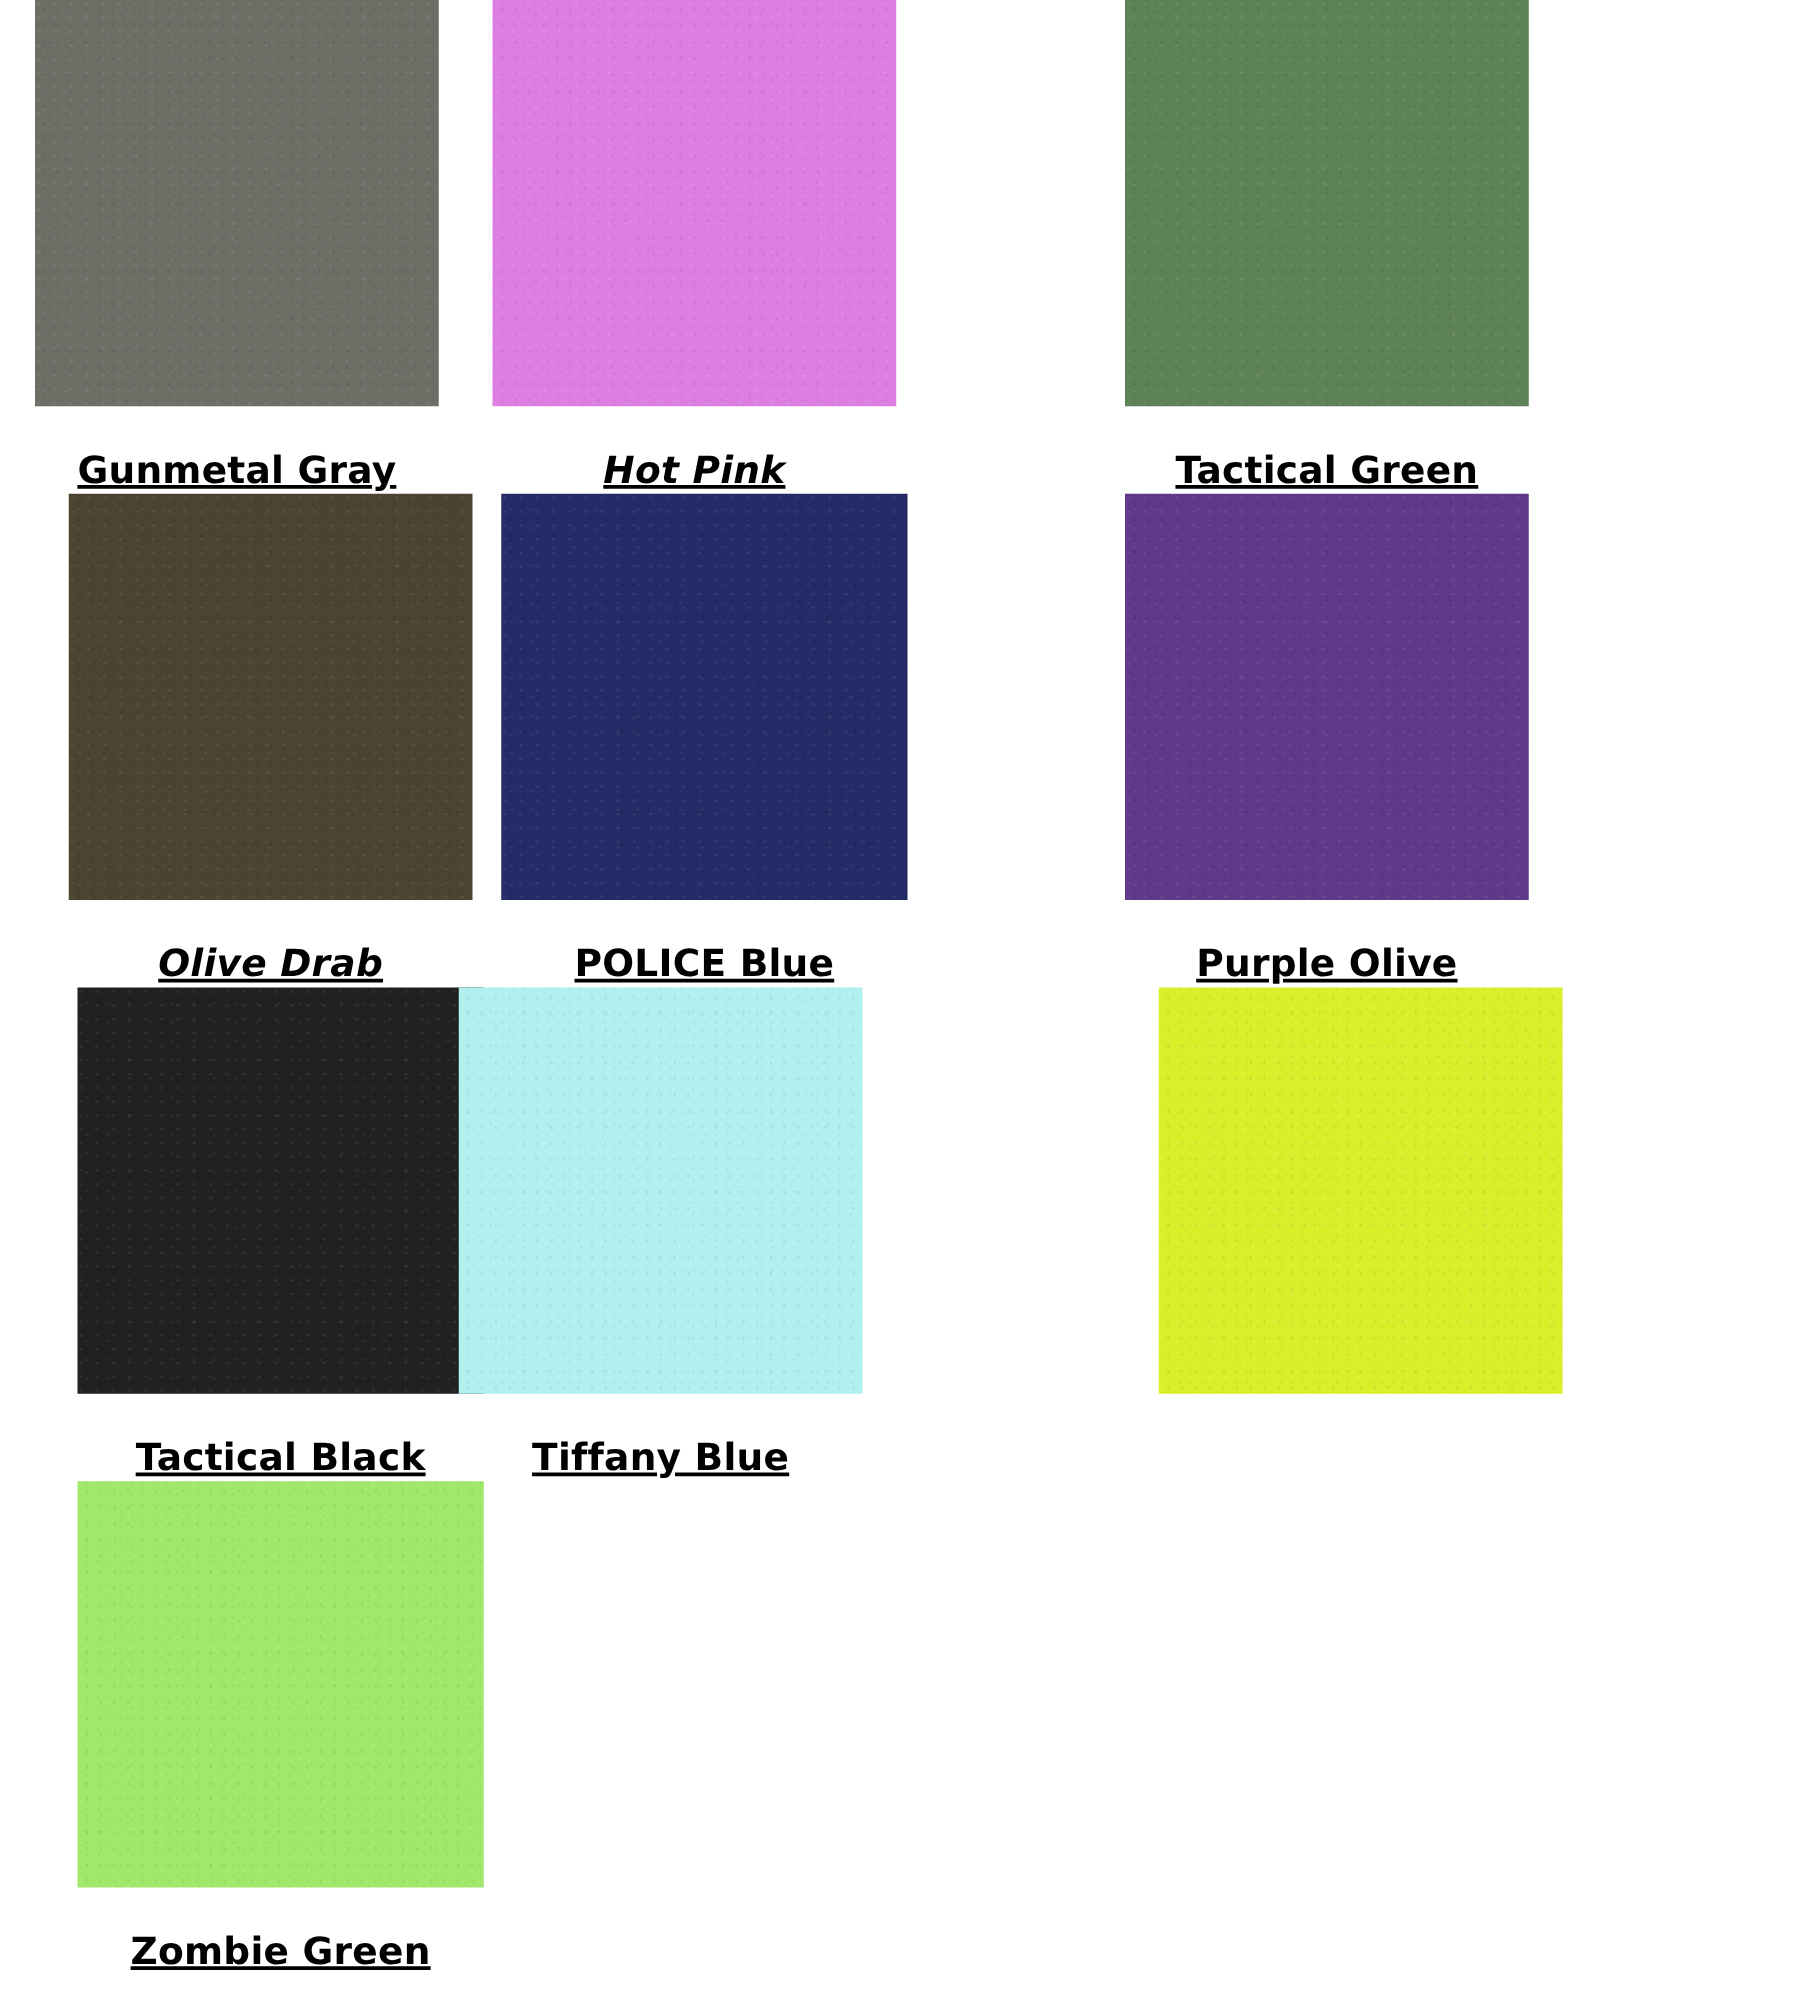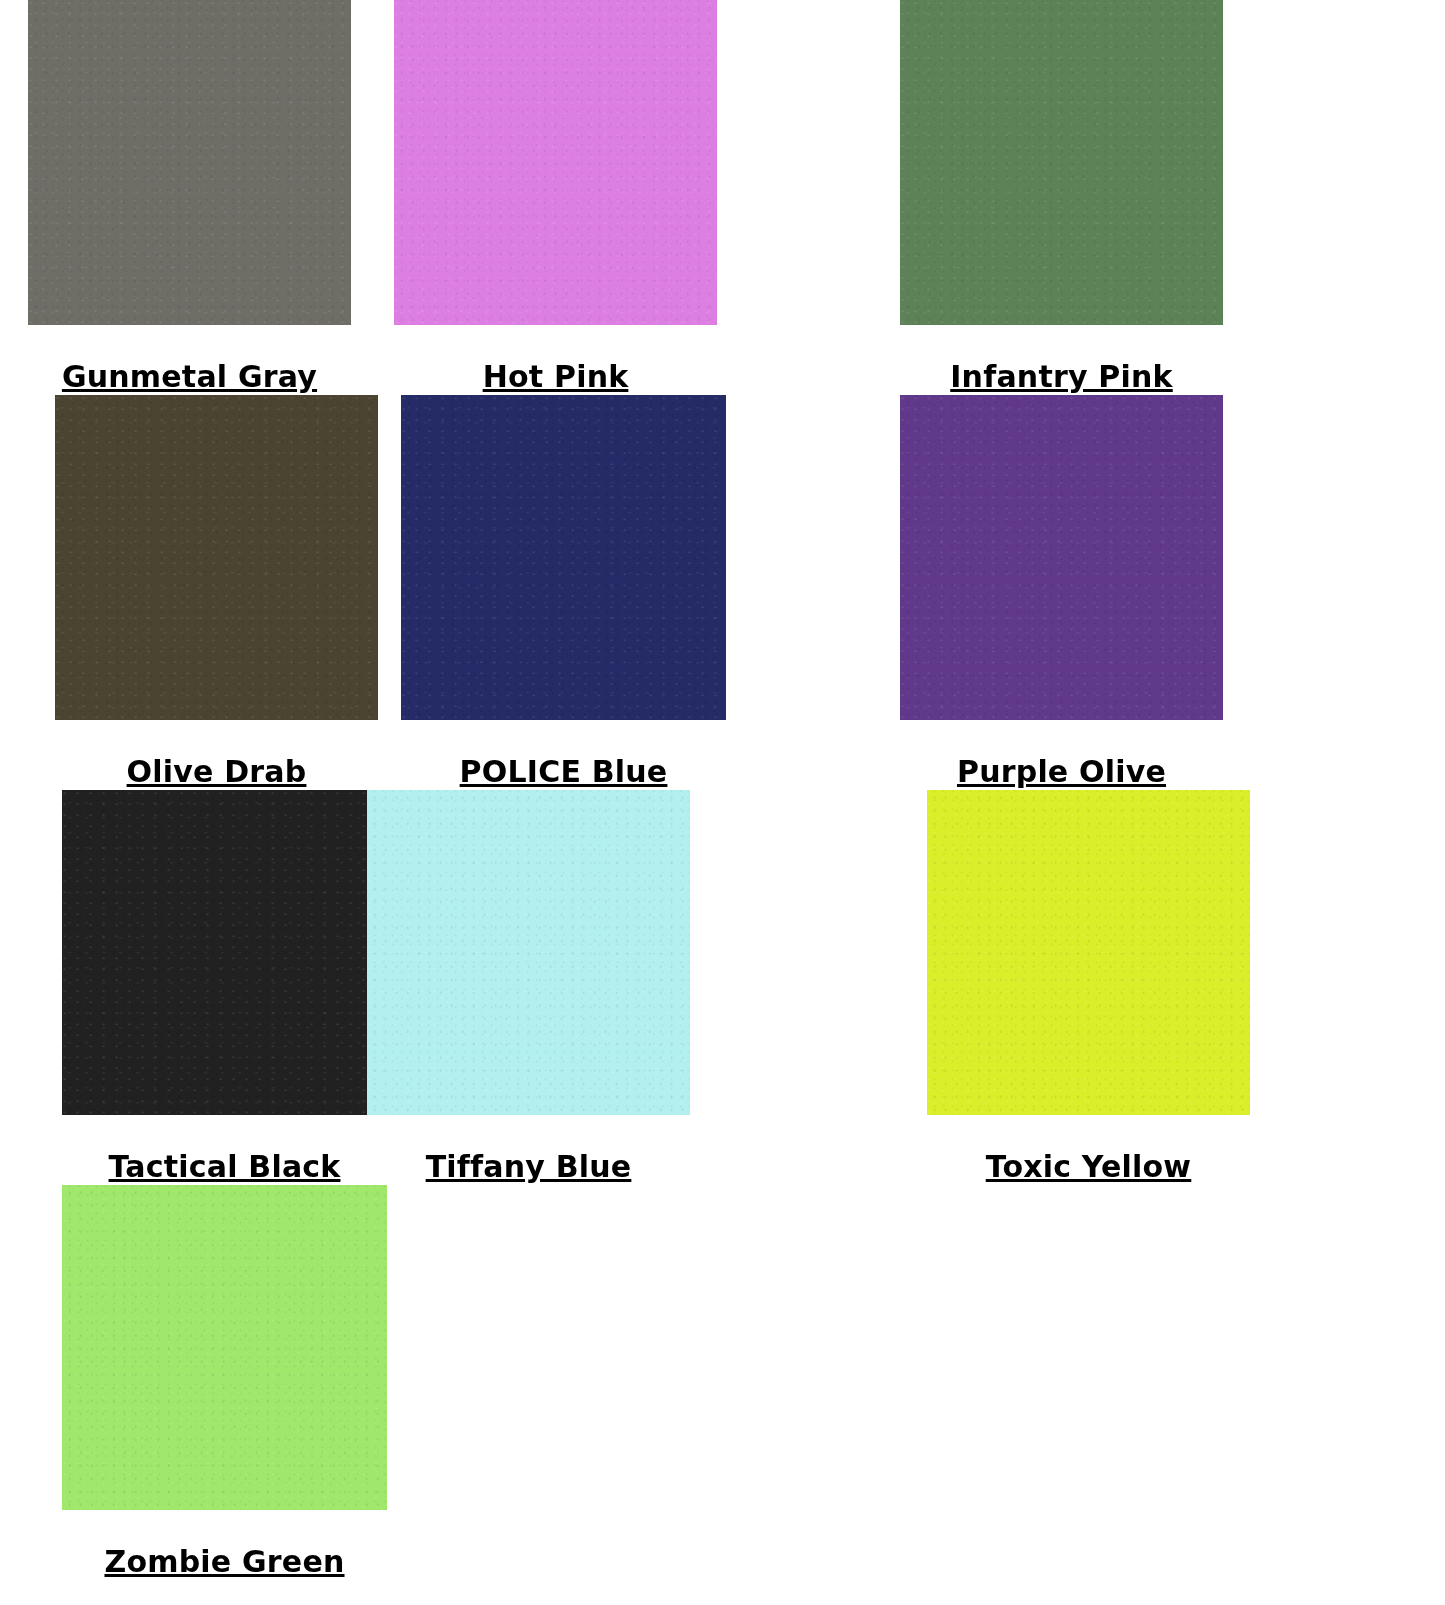--- a/index.html
+++ b/index.html
@@ -28,21 +28,21 @@
     position: relative;
     box-sizing: border-box;
   }
 
   
   .col-0 .chip { margin-left: 8px; width: 323px; }
   .col-1 .chip { margin-left: 543px; width: 323px; }
   .col-2 .chip { margin-left: 1080px; width: 325px; }
 
   .col-1 .chip, .col-2 .chip { margin-left: 0; }
-  .col-1 { padding-left: 35px; }
+  .col-1 { padding-left: 35px; font-style: italic; }
   .col-2 { padding-left: 0px; }
   .col-1 .chip { width: 323px; margin-left: 0; }
   .col-2 .chip { width: 325px; margin-left: 42px; }
 
   .chip {
     height: 325px;
     position: relative;
     overflow: hidden;
     
     background-repeat: repeat;
@@ -92,21 +92,21 @@
     <div class="chip" style="background-color: rgb(221, 127, 226);">
         <span class="grain"></span>
       </div>
     <span class="swatch-label">Hot Pink</span>
   </div>
 
   <div class="swatch-cell col-0 row-1">
     <div class="chip" style="background-color: rgb(94, 130, 87);">
         <span class="grain"></span>
       </div>
-    <span class="swatch-label">Infantry Pink</span>
+    <span class="swatch-label">Tactical Green</span>
   </div>
   <div class="swatch-cell col-1 row-1">
     <div class="chip" style="background-color: rgb(75, 68, 49);">
         <span class="grain"></span>
       </div>
     <span class="swatch-label">Olive Drab</span>
   </div>
   <div class="swatch-cell col-2 row-1">
     <div class="chip" style="background-color: rgb(36, 43, 102);">
         <span class="grain"></span>
@@ -130,21 +130,20 @@
   <div class="swatch-cell col-0 row-3">
     <div class="chip" style="background-color: rgb(178, 240, 240);">
         <span class="grain"></span>
       </div>
     <span class="swatch-label">Tiffany Blue</span>
   </div>
   <div class="swatch-cell col-1 row-3">
     <div class="chip" style="background-color: rgb(218, 239, 42);">
         <span class="grain"></span>
       </div>
-    <span class="swatch-label">Toxic Yellow</span>
   </div>
   <div class="swatch-cell col-2 row-3">
     <div class="chip" style="background-color: rgb(159, 232, 108);">
         <span class="grain"></span>
       </div>
     <span class="swatch-label">Zombie Green</span>
   </div>
 
 </div>
 

